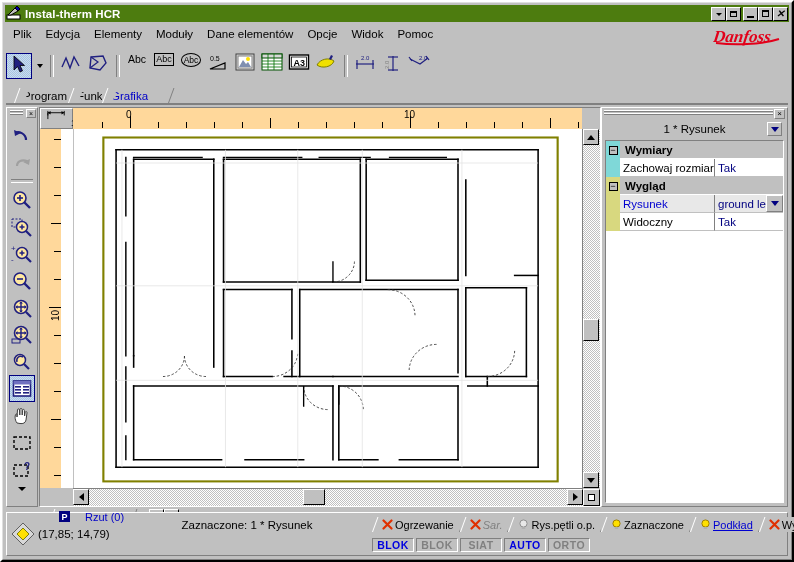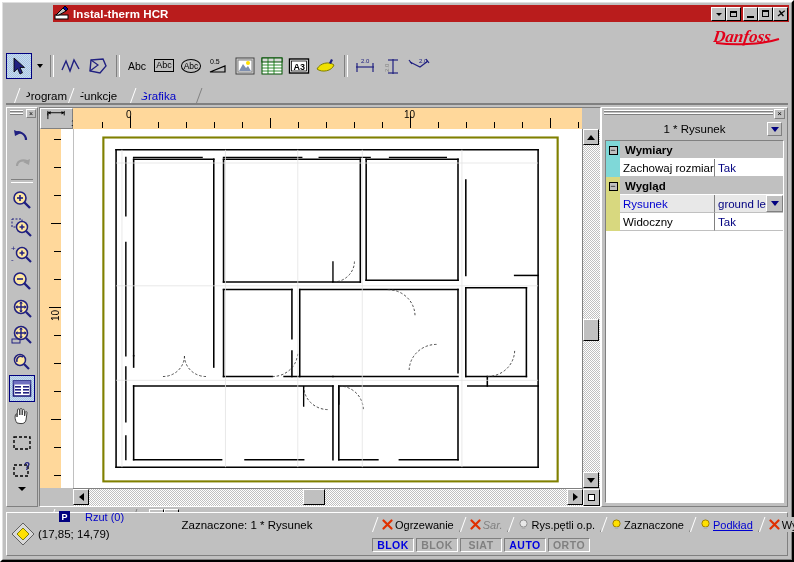--- a/index.html
+++ b/index.html
@@ -19,22 +19,22 @@
   }
   .app-inner{
     position:absolute;inset:0;
     border:1px solid;
     border-color:#dfdfdf #808080 #808080 #dfdfdf;
   }
 
   
   .titlebar{
     position:absolute;left:2px;top:2px;right:2px;height:17px;
-    background:#b91c1c;
-    display:flex;align-items:center;margin-left:48px;
+    background:#4d7c0f;
+    display:flex;align-items:center;
   }
   .titlebar .tb-icon{
     width:16px;height:15px;margin-left:1px;margin-right:3px;
     position:relative;flex:0 0 auto;
   }
   .titlebar .tb-title{
     color:#ffffff;font-weight:bold;font-size:11.5px;letter-spacing:.1px;
     flex:1 1 auto;white-space:nowrap;
   }
   .tb-btns{display:flex;gap:0;align-items:center;margin-right:1px;}
@@ -64,21 +64,21 @@
     position:absolute;right:6px;top:22px;width:72px;height:22px;
   }
 
   
   .toolbar{
     position:absolute;left:3px;top:45px;right:3px;height:35px;
     display:flex;align-items:center;
   }
   .tool-btn{
     width:26px;height:26px;margin-right:1px;
-    display:flex;align-items:center;justify-content:center;
+    display:flex;align-items:flex-start;justify-content:center;
     position:relative;box-sizing:border-box;
   }
   .tool-btn.pressed{
     border:1px solid #000080;
     background:
       repeating-conic-gradient(#a8c4e0 0% 25%, #c8dcf0 0% 50%) 0 0/2px 2px;
   }
   .tool-sep{width:2px;height:22px;border-left:1px solid #808080;border-right:1px solid #ffffff;margin:0 4px;}
   .tool-drop{
     width:13px;height:26px;display:flex;align-items:center;justify-content:center;
@@ -378,20 +378,30 @@
           </span>
       <span class="tb-btn nogap">
             <i class="glyph-max"></i>
           </span>
       <span class="tb-btn nogap">
             <i class="glyph-x">✕</i>
           </span>
     </span>
   </div>
 
+  <div class="menubar">
+    <span class="menu-item">Plik</span>
+    <span class="menu-item">Edycja</span>
+    <span class="menu-item">Elementy</span>
+    <span class="menu-item">Moduły</span>
+    <span class="menu-item">Dane elementów</span>
+    <span class="menu-item">Opcje</span>
+    <span class="menu-item">Widok</span>
+    <span class="menu-item">Pomoc</span>
+  </div>
 
   <div class="logo">
     <svg width="72" height="22" viewBox="0 0 72 22">
       <text x="2" y="17" font-family="Liberation Serif, serif" font-size="17" font-style="italic" font-weight="bold" fill="#e2001a" transform="skewX(-8)">Danfoss</text>
       <path d="M3 18 C 20 20, 48 20, 66 14" stroke="#e2001a" stroke-width="2" fill="none"></path>
     </svg>
   </div>
 
   <div class="toolbar">
     <span class="tool-btn pressed">
@@ -497,21 +507,21 @@
     <span class="tabtop" style="left:8px;width:62px;">
       <i class="skew-l"></i>
           <i class="skew-r"></i>
       <span>Program</span>
     </span>
     <span class="tabtop" style="left:62px;width:58px;">
       <i class="skew-l"></i>
           <i class="skew-r"></i>
       <span>Funkcje</span>
     </span>
-    <span class="tabtop active" style="left:124px;width:54px;">
+    <span class="tabtop active" style="left:96px;width:54px;">
       <i class="skew-l"></i>
           <i class="skew-r"></i>
       <span>Grafika</span>
     </span>
     <i class="tline"></i>
   </div>
 
   <div class="lefttb">
     <div class="ltb-head">
       <i class="ltb-grip"></i>

